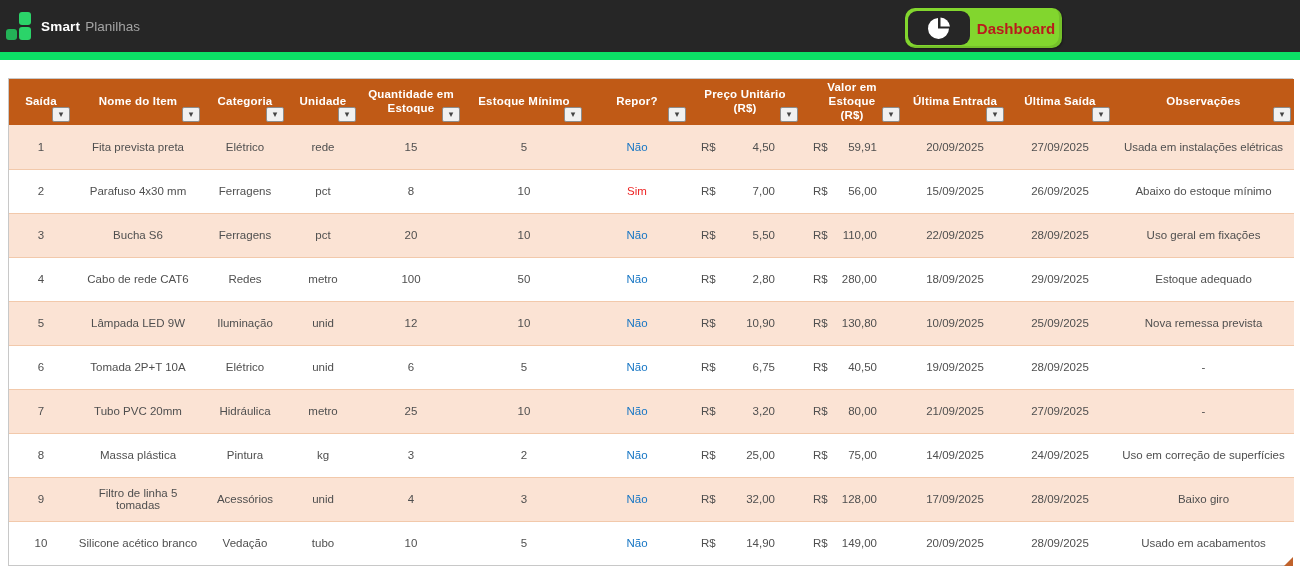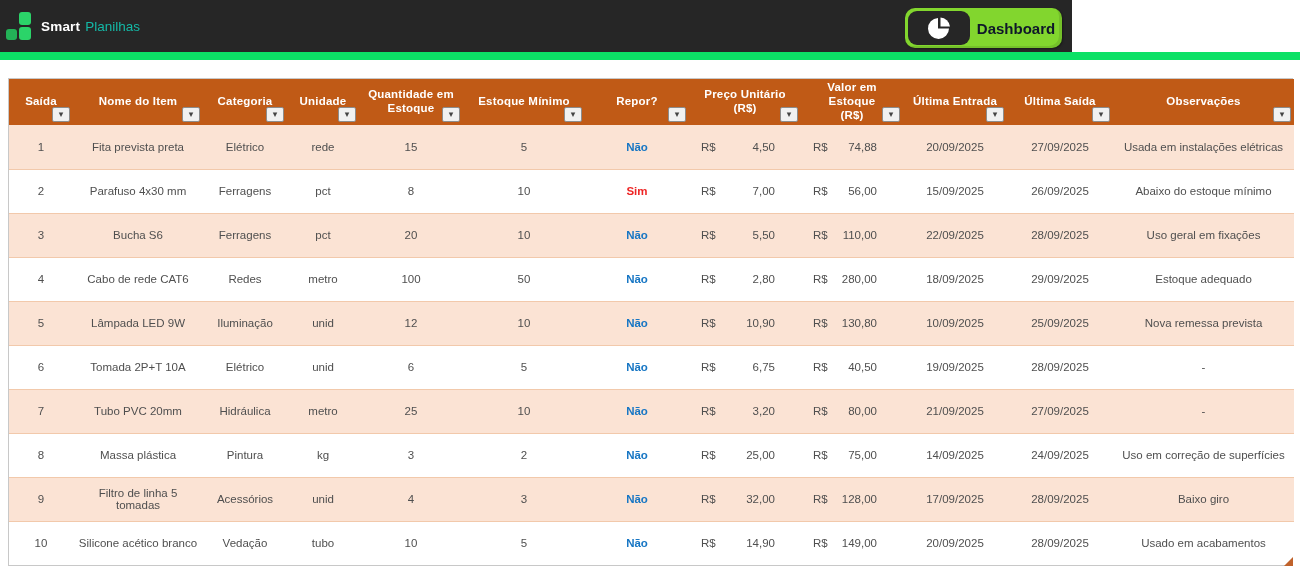--- a/index.html
+++ b/index.html
@@ -11,37 +11,37 @@
     --repor-no-blue:#1776C4;
     --repor-yes-red:#EE2424;
     --body-text:#4F4F4F;
     --dark-bar:#262626;
   }
   *{margin:0;padding:0;box-sizing:border-box;}
   html,body{width:1300px;height:572px;overflow:hidden;background:#fff;
     font-family:"Liberation Sans","DejaVu Sans",sans-serif;}
 
   
-  .topbar{position:relative;width:1072px;height:52px;background:var(--dark-bar);padding-left:12px;}
+  .topbar{position:relative;width:1300px;height:52px;background:var(--dark-bar);padding-left:12px;}
   .brand{position:absolute;left:6px;top:11px;display:flex;align-items:center;}
   .logo{position:relative;width:27px;height:30px;margin-right:8px;}
   .logo span{position:absolute;border-radius:3px;}
   .logo .sq-a{left:13px;top:1px;width:12px;height:13px;background:#2BD469;}
   .logo .sq-b{left:13px;top:16px;width:12px;height:13px;background:#2BD469;}
   .logo .sq-c{left:0;top:18px;width:11px;height:11px;background:#23B257;}
   .brand-smart{color:#fff;font-weight:bold;font-size:13.5px;letter-spacing:.2px;}
-  .brand-plan{color:#14b8a6;font-size:13.5px;margin-left:5px;}
+  .brand-plan{color:#a3a3a3;font-size:13.5px;margin-left:5px;}
 
   .dash-btn{position:absolute;left:905px;top:8px;width:157px;height:40px;
     background:var(--button-green);border:none;border-radius:10px;cursor:pointer;
     display:flex;align-items:center;padding:0 0 0 3px;
     box-shadow:inset -3px -2px 0 rgba(0,0,0,.10),1px 1px 2px rgba(0,0,0,.35);}
   .dash-icon{width:62px;height:34px;background:var(--dark-bar);border-radius:9px;
     display:flex;align-items:center;justify-content:center;flex:0 0 auto;}
-  .dash-label{flex:1;text-align:center;color:#0f172a;font-size:15px;font-weight:600;
+  .dash-label{flex:1;text-align:center;color:#b91c1c;font-size:15px;font-weight:600;
     font-family:"Liberation Sans","DejaVu Sans",sans-serif;}
 
   .green-stripe{width:1300px;height:8px;background:var(--accent-green);}
 
   
   .table-wrap{position:relative;margin:18px 0 0 8px;width:1285px;
     border:1px solid #C8C8C8;background:#fff;}
   table{border-collapse:collapse;table-layout:fixed;width:1285px;}
   col.col-codigo{width:64px;}  col.col-nome{width:130px;}
   col.col-categoria{width:84px;} col.col-unidade{width:72px;}
@@ -57,21 +57,21 @@
     background:#F1F1F1;border:1px solid #8C8C8C;border-radius:2px;cursor:pointer;
     display:flex;align-items:center;justify-content:center;padding:0;}
   .filter-btn .caret{font-size:9px;line-height:1;color:#444;}
 
   tbody td{height:44px;text-align:center;vertical-align:middle;
     font-size:11.5px;color:var(--body-text);padding:0 4px;
     border-bottom:1px solid var(--row-divider);background:#fff;}
   tbody tr:nth-child(odd) td{background:var(--band-peach);}
   tbody tr:last-child td{border-bottom:none;}
 
-  td.cell-repor span{font-weight:bold;}
+  td.cell-repor span{font-weight:normal;}
   .repor-nao{color:var(--repor-no-blue);}
   .repor-sim{color:var(--repor-yes-red);margin-top:36px;}
 
   td.cell-money{padding:0;}
   .money{display:flex;justify-content:space-between;align-items:center;
     padding:0 26px 0 12px;}
   .money .cur{flex:0 0 auto;}
   .money .val{flex:0 0 auto;}
 
   .resize-handle{position:absolute;right:-1px;bottom:-1px;width:0;height:0;
@@ -171,21 +171,21 @@
           <td class="cell-repor"><span class="repor-nao">Não</span></td>
           <td class="cell-preco cell-money">
             <span class="money">
               <span class="cur">R$</span>
               <span class="val">4,50</span>
             </span>
           </td>
           <td class="cell-valor cell-money">
             <span class="money">
               <span class="cur">R$</span>
-              <span class="val">74,88</span>
+              <span class="val">59,91</span>
             </span>
           </td>
           <td class="cell-entrada">20/09/2025</td>
           <td class="cell-saida">27/09/2025</td>
           <td class="cell-obs">Usada em instalações elétricas</td>
         </tr>
         <tr>
           <td class="cell-codigo">2</td>
           <td class="cell-nome">Parafuso 4x30 mm</td>
           <td class="cell-categoria">Ferragens</td>

